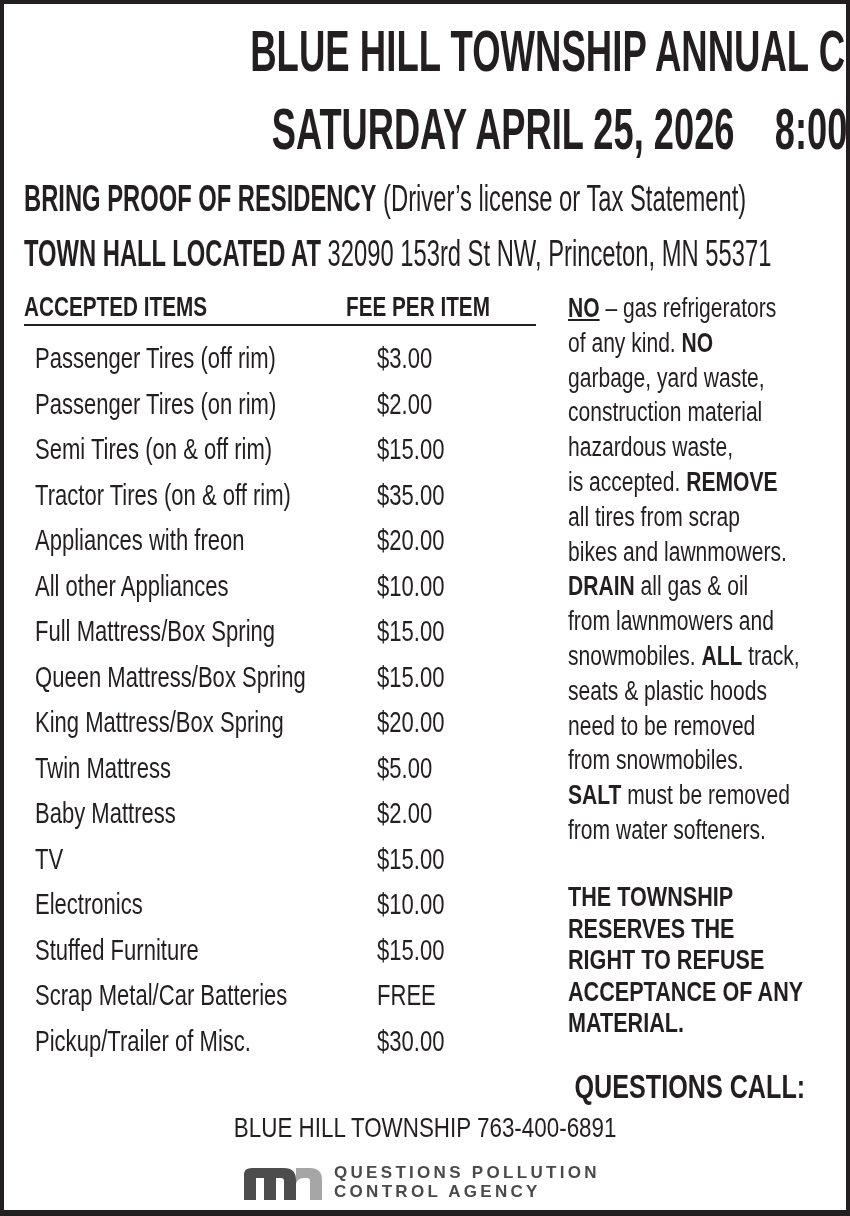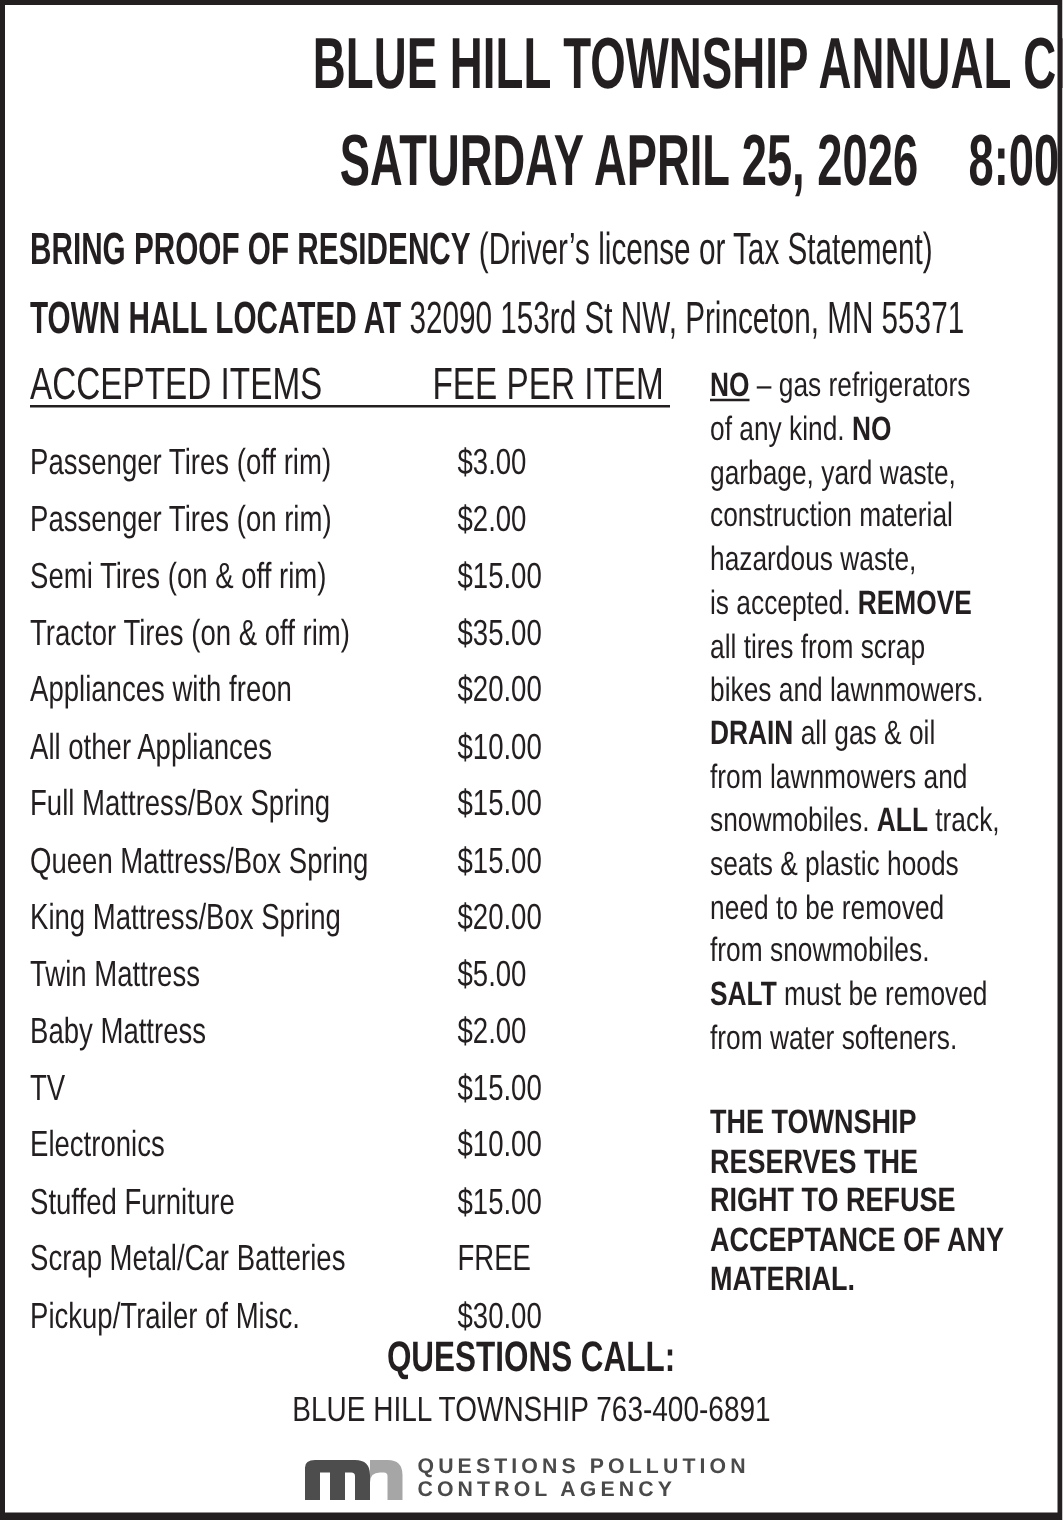--- a/index.html
+++ b/index.html
@@ -24,42 +24,42 @@
     .title2 { top: 92px; font-weight: 700; font-size: 58px; line-height: 66px; }
     .title2 .cond { transform: scaleX(0.625); }
 
     .sub { left: 20px; font-size: 36px; line-height: 42px; }
     .sub .cond { transform: scaleX(0.66); }
     .sub b { font-weight: 700; }
     .sub1 { top: 174px; }
     .sub2 { top: 229px; }
 
     
-    .hdr { top: 286px; font-size: 36px; line-height: 34px; font-weight: 400; }
+    .hdr { top: 286px; font-size: 28px; line-height: 34px; font-weight: 700; }
     .hdr .cond { transform: scaleX(0.74); }
     .hdr-items { left: 20px; }
     .hdr-fee { left: 342px; }
     .hdr-rule { position: absolute; left: 20px; top: 320px; width: 512px; height: 2px; background: #231f20; }
 
-    .row { position: absolute; left: 0; width: 540px; height: 45px; margin-top: 12px; }
+    .row { position: absolute; left: 11px; width: 540px; height: 45px; }
     .row .item { position: absolute; left: 20px; top: 0; font-size: 29px; line-height: 36px; }
     .row .fee { position: absolute; left: 362px; top: 0; font-size: 29px; line-height: 36px; }
     .row .cond { transform: scaleX(0.76); }
 
     
     .notes { position: absolute; left: 564px; top: 287px; width: 280px; font-size: 27px; line-height: 34.8px; }
     .notes .nl { display: block; white-space: nowrap; }
     .notes .nl .cond { transform: scaleX(0.78); }
     .notes b { font-weight: 700; }
     .notes u { text-decoration: underline; }
     .warning { position: absolute; left: 564px; top: 878px; font-size: 27px; line-height: 31.5px; font-weight: 700; }
     .warning .nl { display: block; white-space: nowrap; }
     .warning .cond { transform: scaleX(0.80); }
 
-    .q1 { top: 1062px; font-weight: 700; font-size: 34px; line-height: 40px; }
+    .q1 { top: 1062px; font-weight: 700; font-size: 34px; line-height: 40px; text-align: right; }
     .q1 .cond { transform: scaleX(0.74); }
     .q2 { top: 1104px; font-size: 28px; line-height: 40px; }
     .q2 .cond { transform: scaleX(0.80); }
 
     .logo { position: absolute; left: 240px; top: 1160px; width: 380px; height: 40px; }
     .logo svg { position: absolute; left: 0; top: 2px; }
     .logo .ltext { position: absolute; left: 90px; top: 0; font-size: 17px; line-height: 18.5px; font-weight: 700; letter-spacing: 3.3px; color: #4a4a4a; }
     .logo .ltext span { display: block; white-space: nowrap; }
   </style>
 </head>

